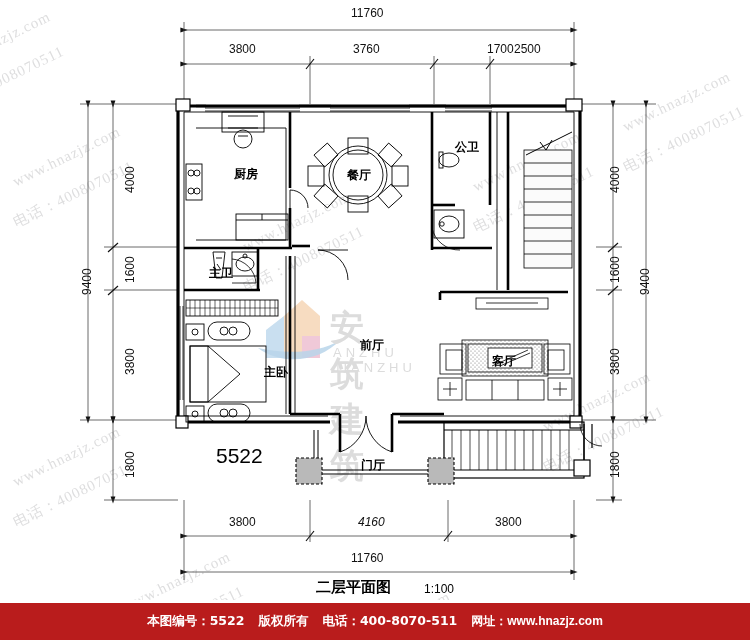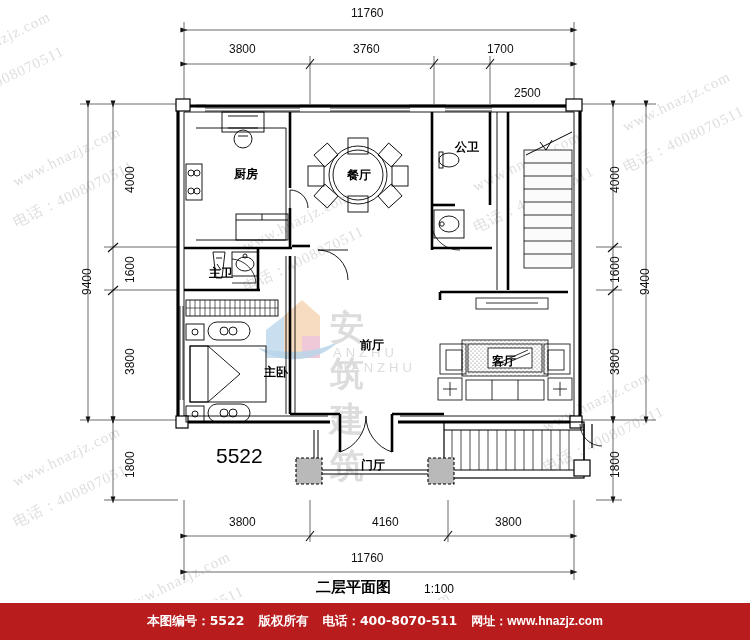--- a/index.html
+++ b/index.html
@@ -453,24 +453,24 @@
   <div class="lbl" style="left:209px;top:265px;">主卫</div>
   <div class="lbl" style="left:264px;top:364px;">主卧</div>
   <div class="lbl" style="left:360px;top:337px;">前厅</div>
   <div class="lbl" style="left:492px;top:334px;margin-top:19px;">客厅</div>
   <div class="lbl" style="left:361px;top:457px;">门厅</div>
 
   <div class="dim" style="left:351px;top:6px;">11760</div>
   <div class="dim" style="left:229px;top:42px;">3800</div>
   <div class="dim" style="left:353px;top:42px;">3760</div>
   <div class="dim" style="left:443px;top:42px;margin-left:44px;">1700</div>
-  <div class="dim" style="left:514px;top:42px;margin-top:44px;">2500</div>
+  <div class="dim" style="left:514px;top:42px;">2500</div>
 
   <div class="dim" style="left:229px;top:515px;">3800</div>
-  <div class="dim" style="left:372px;top:515px;">4160</div>
+  <div class="dim" style="left:358px;top:515px;font-style:italic;">4160</div>
   <div class="dim" style="left:495px;top:515px;">3800</div>
   <div class="dim" style="left:351px;top:551px;">11760</div>
 
   <div class="dim v" style="left:80px;top:295px;">9400</div>
   <div class="dim v" style="left:123px;top:193px;">4000</div>
   <div class="dim v" style="left:123px;top:283px;">1600</div>
   <div class="dim v" style="left:123px;top:375px;">3800</div>
   <div class="dim v" style="left:123px;top:478px;">1800</div>
 
   <div class="dim v" style="left:638px;top:295px;">9400</div>

